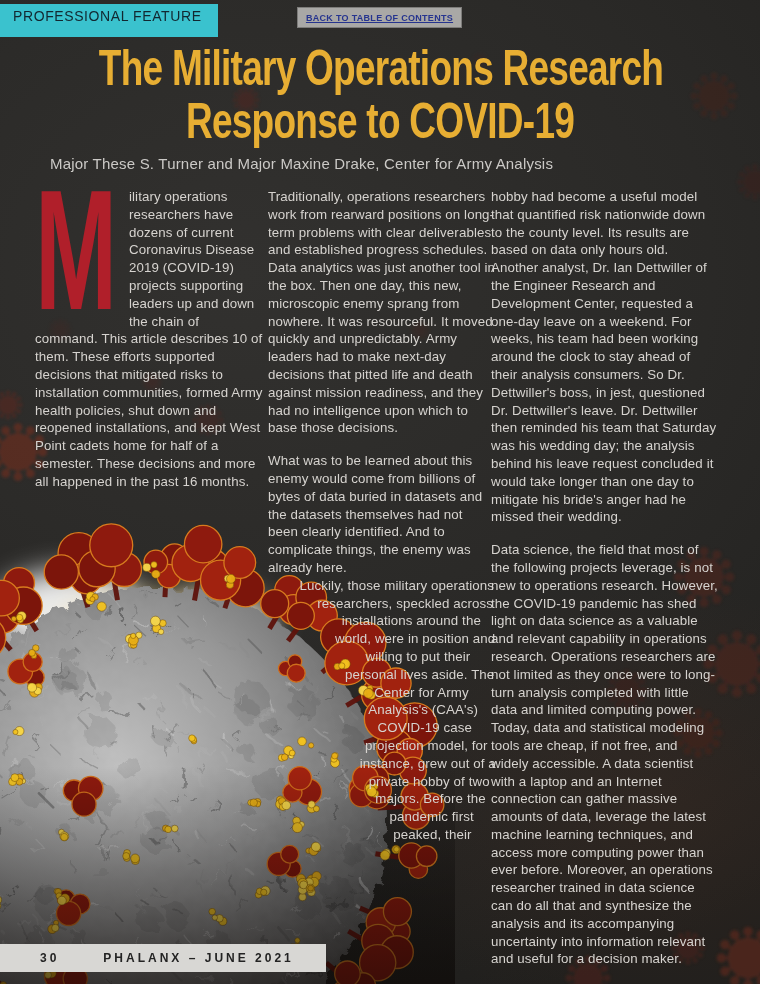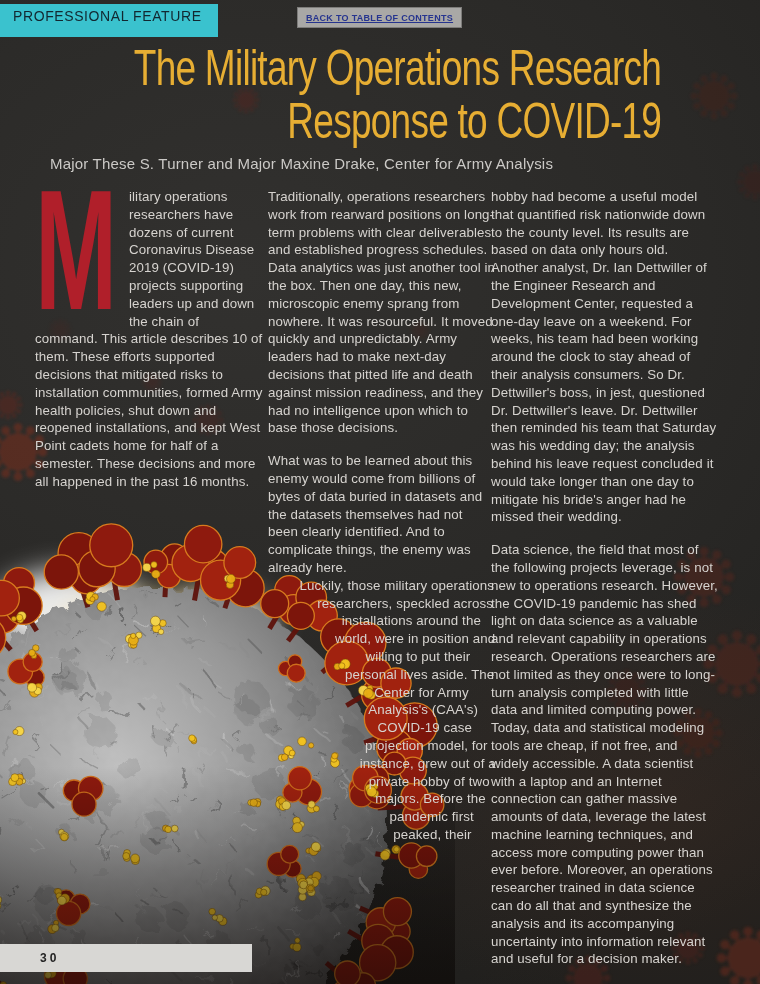--- a/index.html
+++ b/index.html
@@ -19,21 +19,21 @@
     background:#3ac2ce;color:#122730;font-size:14px;letter-spacing:.6px;
     padding:0 16px 8px 13px;font-weight:400;
   }
   .toc-btn{
     position:absolute;left:297px;top:7px;z-index:6;width:165px;height:21px;
     background:#a9a8a6;border:1px solid #7d7c7a;box-sizing:border-box;
     display:flex;align-items:center;justify-content:center;
     font-size:9px;font-weight:bold;color:#26348f;text-decoration:underline;
     letter-spacing:.3px;cursor:pointer;
   }
-  .title{position:absolute;left:0;right:0;top:42px;z-index:5;text-align:right;color:#e7ae33;font-weight:normal;}
+  .title{position:absolute;left:0;right:0;top:42px;z-index:5;text-align:center;color:#e7ae33;font-weight:bold;}
   .title .tline{font-size:50px;line-height:53px;letter-spacing:-1px;transform:scaleX(.74);transform-origin:50% 50%;white-space:nowrap;}
   .byline{position:absolute;left:50px;top:155px;z-index:5;color:#cbc9c6;font-size:15px;letter-spacing:.2px;}
 
   .col{position:absolute;top:188px;z-index:4;color:#d6d3cf;font-size:13.3px;line-height:17.8px;letter-spacing:.1px;}
   .col p{margin:0 0 15px 0;}
   .col1{left:35px;width:228px;}
   .col2{left:268px;width:228px;}
   .col3{left:480px;width:227px;margin-left:11px;}
   .no-gap{margin-bottom:0 !important;}
   .centered{text-align:center;}
@@ -41,21 +41,21 @@
   .dropcap{
     float:left;width:86px;height:124px;margin:3px 8px 0 0;
     font-size:170px;line-height:118px;font-weight:bold;color:#b01f2a;
     transform:scaleX(.58);transform-origin:left top;
   }
   .wrap-shape{
     float:left;width:118px;height:440px;
     shape-outside:polygon(0 0,30px 18px,55px 45px,70px 80px,80px 130px,90px 185px,99px 245px,103px 295px,99px 335px,88px 370px,72px 400px,52px 425px,30px 440px,0 440px);
   }
   .footer-bar{
-    position:absolute;left:0;top:944px;width:252px;height:28px;z-index:5;
+    position:absolute;left:0;top:944px;width:326px;height:28px;z-index:5;
     background:#d8d7d4;display:flex;align-items:center;color:#232323;
     font-size:12px;font-weight:bold;letter-spacing:3px;
   }
   .footer-bar .pagenum{margin-left:40px;}
   .footer-bar .pub{margin-left:44px;}
 </style>
 </head>
 <body>
 
 <div class="page">
@@ -1388,15 +1388,16 @@
     <p class="centered">Luckily, those military operations researchers, speckled across installations around the world, were in position and willing to put their personal lives aside. The Center for Army Analysis's (CAA's) COVID-19 case projection model, for instance, grew out of a private hobby of two majors. Before the pandemic first peaked, their</p>
   </div>
 
   <div class="col col3">
     <p>hobby had become a useful model that quantified risk nationwide down to the county level. Its results are based on data only hours old. Another analyst, Dr. Ian Dettwiller of the Engineer Research and Development Center, requested a one-day leave on a weekend. For weeks, his team had been working around the clock to stay ahead of their analysis consumers. So Dr. Dettwiller's boss, in jest, questioned Dr. Dettwiller's leave. Dr. Dettwiller then reminded his team that Saturday was his wedding day; the analysis behind his leave request concluded it would take longer than one day to mitigate his bride's anger had he missed their wedding.</p>
     <p>Data science, the field that most of the following projects leverage, is not new to operations research. However, the COVID-19 pandemic has shed light on data science as a valuable and relevant capability in operations research. Operations researchers are not limited as they once were to long-turn analysis completed with little data and limited computing power. Today, data and statistical modeling tools are cheap, if not free, and widely accessible. A data scientist with a laptop and an Internet connection can gather massive amounts of data, leverage the latest machine learning techniques, and access more computing power than ever before. Moreover, an operations researcher trained in data science can do all that and synthesize the analysis and its accompanying uncertainty into information relevant and useful for a decision maker.</p>
   </div>
 
   <div class="footer-bar">
     <span class="pagenum">30</span>
+    <span class="pub">PHALANX – JUNE 2021</span>
   </div>
 
 </div>
 
 </body></html>

